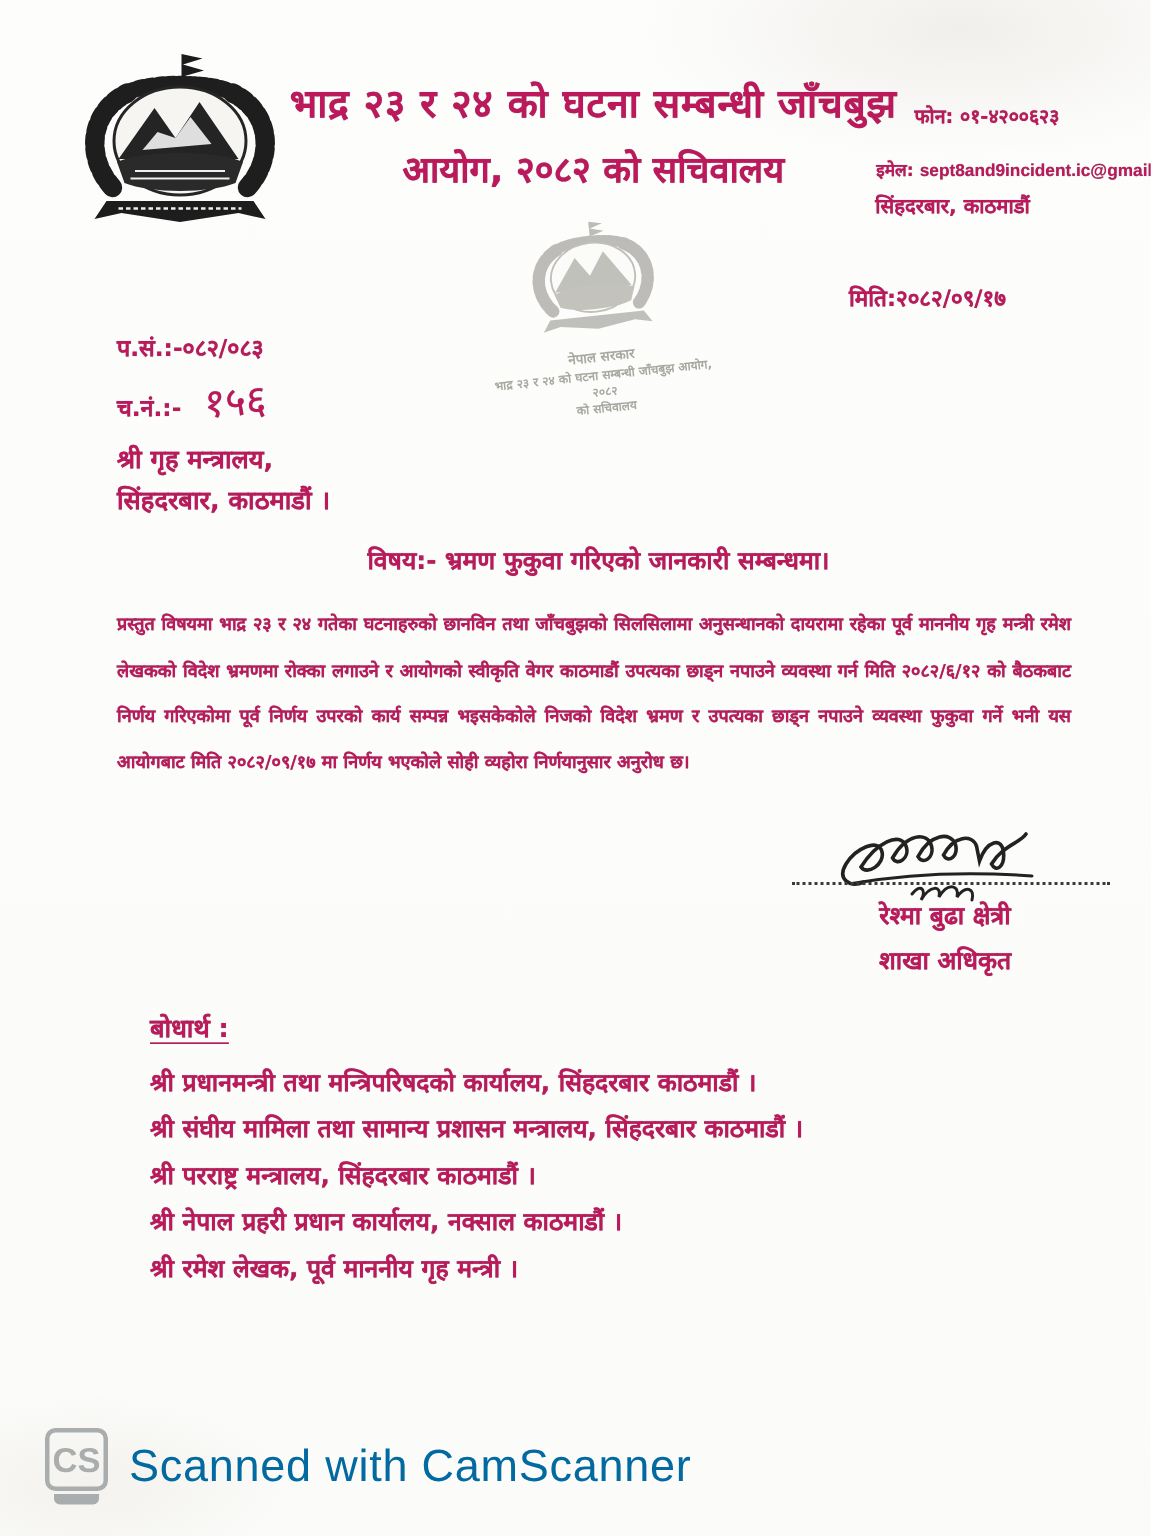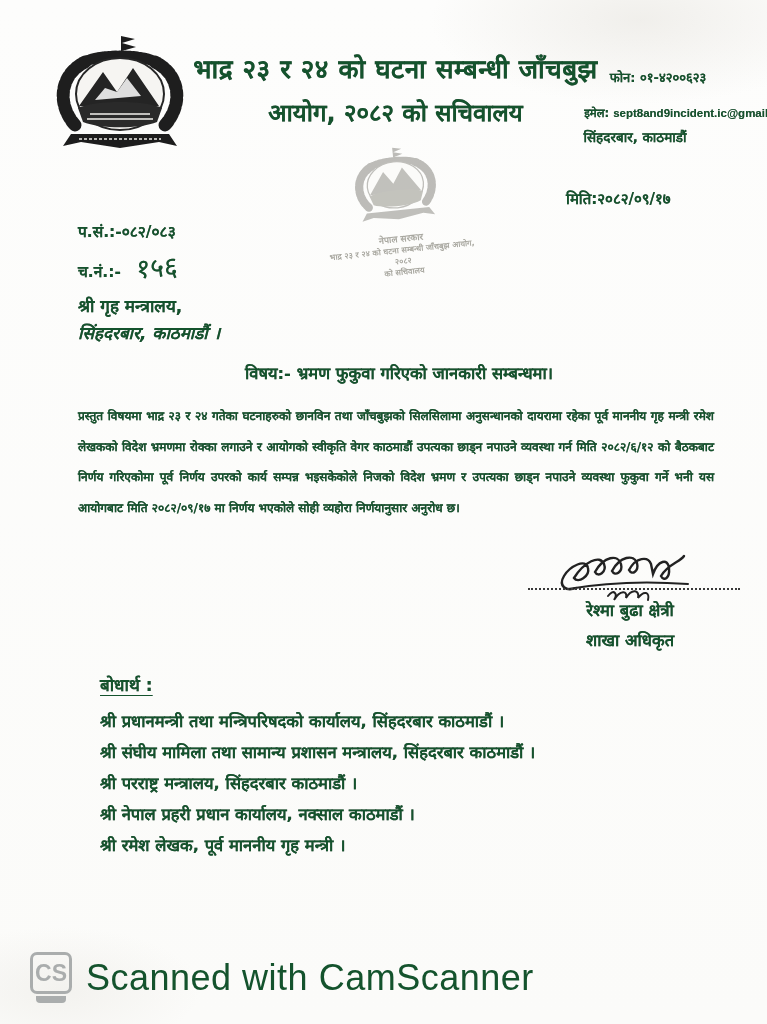--- a/index.html
+++ b/index.html
@@ -6,41 +6,41 @@
   body{
     width:767px;height:1024px;position:relative;overflow:hidden;
     background:
       radial-gradient(ellipse 300px 120px at 640px 20px, rgba(225,222,215,.45), rgba(255,255,255,0) 70%),
       radial-gradient(ellipse 200px 90px at 60px 990px, rgba(235,233,228,.5), rgba(255,255,255,0) 70%),
       linear-gradient(#fdfdfc,#fbfbf9);
     font-family:"DejaVu Sans","Liberation Sans",sans-serif;
     color:#1f1f1f;
   }
   .abs{position:absolute;}
-  .ink{color:#14532d;text-shadow:0 0 .5px rgba(20,20,20,.55);}
+  .ink{color:#be185d;text-shadow:0 0 .5px rgba(20,20,20,.55);}
   .bold{font-weight:700;}
   
   .title1{font-size:26px;letter-spacing:.5px;}
   .title2{font-size:24px;margin-top:9px;}
   .contact{font-size:13px;text-align:center;}
   
   .stamp{transform:rotate(-6deg);opacity:.8;text-align:center;color:#8f8e86;}
   .stamp .s-line{font-size:8px;line-height:11px;font-weight:700;color:#94938a;}
   
   .body-par{font-size:12px;line-height:30.5px;text-align:justify;font-weight:600;}
   .cc-item{font-size:16.5px;line-height:31px;font-weight:700;white-space:nowrap;}
   .dotted{border-bottom:2.5px dotted #3a3a3a;}
   
   .hand{font-weight:400;transform:rotate(-4deg) skewX(-6deg);display:inline-block;}
   
   .cs-badge{width:36px;height:36px;border:3px solid #aaadad;border-radius:7px;
     display:flex;align-items:center;justify-content:center;
     color:#aaadad;font-weight:700;font-size:23px;font-family:"Liberation Sans",sans-serif;}
   .cs-tab{width:30px;height:7px;background:#aaadad;border-radius:0 0 4px 4px;margin:2px auto 0;}
-  .cam-text{color:#14532d;font-size:36px;font-family:"Liberation Sans",sans-serif;letter-spacing:.5px;}
+  .cam-text{color:#0369a1;font-size:30px;font-family:"Liberation Sans",sans-serif;letter-spacing:.5px;}
 </style>
 </head>
 <body>
 
 <div class="abs" style="left:45px;top:30px;width:150px;height:132px;">
   <svg width="150" height="132" viewBox="0 0 150 132">
 
     <path d="M76 28 L76 6 L90 9 L77 13 L91 17 L77 21 Z" fill="#1c1c1c"></path>
 
     <path d="M30 95 C12 75 14 45 40 32" fill="none" stroke="#1e1e1e" stroke-width="13" stroke-dasharray="5 3" stroke-linecap="round"></path>
@@ -89,21 +89,21 @@
   <div class="s-line">को सचिवालय</div>
 </div>
 
 <div class="abs ink bold" style="left:78px;top:220px;font-size:15.5px;">प.सं.:-०८२/०८३</div>
 <div class="abs ink bold" style="left:78px;top:248px;font-size:15.5px;">
   <span>च.नं.:-</span>
   <span class="hand" style="font-size:27px;margin-left:10px;">१५६</span>
 </div>
 
 <div class="abs ink bold" style="left:78px;top:294px;font-size:17px;">श्री गृह मन्त्रालय,</div>
-<div class="abs ink bold" style="left:78px;top:321px;font-size:17px;font-style:italic;">सिंहदरबार, काठमाडौं ।</div>
+<div class="abs ink bold" style="left:78px;top:321px;font-size:17px;">सिंहदरबार, काठमाडौं ।</div>
 
 <div class="abs ink bold" style="left:184px;top:361px;width:430px;text-align:center;font-size:16.5px;">विषय:- भ्रमण फुकुवा गरिएको जानकारी सम्बन्धमा।</div>
 
 <div class="abs ink body-par" style="left:78px;top:401px;width:636px;">प्रस्तुत विषयमा भाद्र २३ र २४ गतेका घटनाहरुको छानविन तथा जाँचबुझको सिलसिलामा अनुसन्धानको दायरामा रहेका पूर्व माननीय गृह मन्त्री रमेश लेखकको विदेश भ्रमणमा रोक्का लगाउने र आयोगको स्वीकृति वेगर काठमाडौं उपत्यका छाड्न नपाउने व्यवस्था गर्न मिति २०८२/६/१२ को बैठकबाट निर्णय गरिएकोमा पूर्व निर्णय उपरको कार्य सम्पन्न भइसकेकोले निजको विदेश भ्रमण र उपत्यका छाड्न नपाउने व्यवस्था फुकुवा गर्ने भनी यस आयोगबाट मिति २०८२/०९/१७ मा निर्णय भएकोले सोही व्यहोरा निर्णयानुसार अनुरोध छ।</div>
 
 <div class="abs" style="left:548px;top:548px;width:190px;height:58px;">
   <svg width="190" height="58" viewBox="0 0 190 58">
     <path d="M28 40 C18 44 10 38 16 28 C22 18 38 10 40 20 C42 28 30 36 26 30 C36 14 52 6 56 16 C59 24 50 30 47 24 C56 8 70 6 73 16 C75 24 67 29 64 23 C72 8 86 6 89 15 C91 23 84 28 81 22 C88 9 100 8 103 16 L105 26 C110 12 120 10 121 20 C122 30 116 34 113 28 C120 16 132 14 136 8" fill="none" stroke="#222" stroke-width="2.4" stroke-linecap="round"></path>
     <path d="M20 41 C60 34 100 33 140 36" fill="none" stroke="#222" stroke-width="2" stroke-linecap="round"></path>
     <path d="M60 48 C66 40 70 46 66 52 C72 42 80 42 78 50 C84 40 92 42 90 50 C96 42 102 44 100 52" fill="none" stroke="#222" stroke-width="2" stroke-linecap="round"></path>

